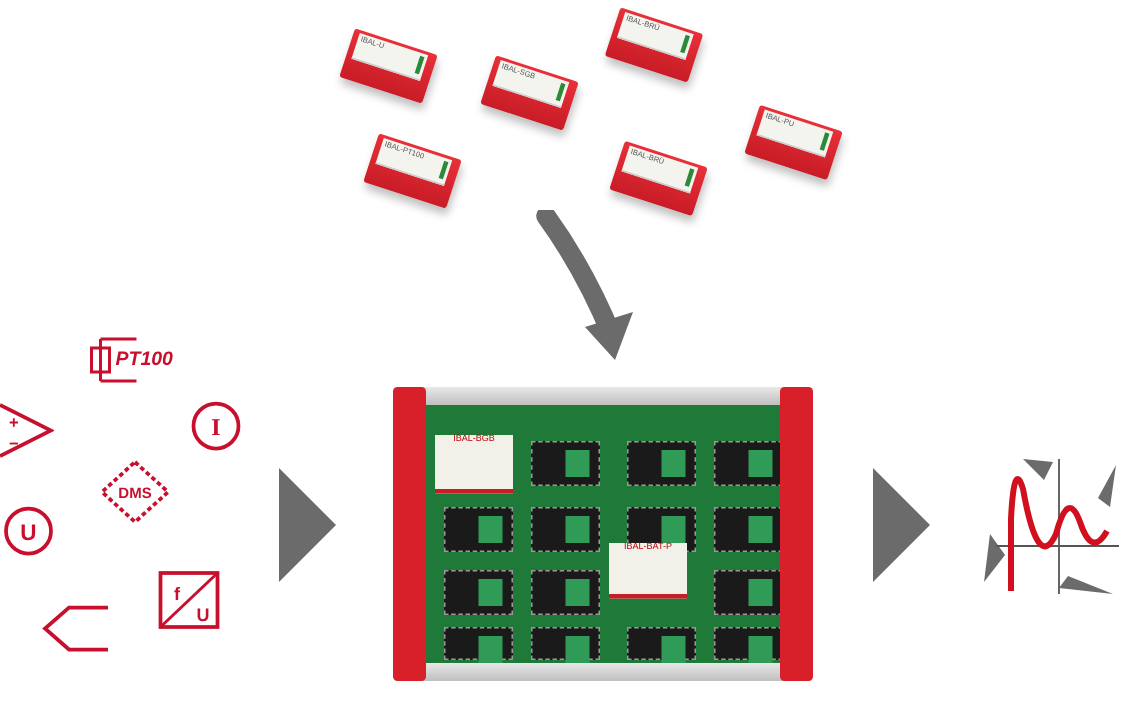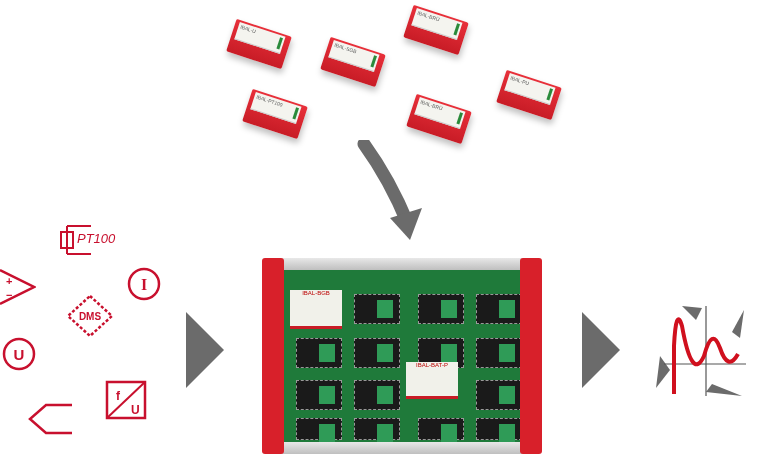--- a/index.html
+++ b/index.html
@@ -20,36 +20,36 @@
   .whitemod{position:absolute;background:#f1f1ea;border-bottom:3px solid #c81c26;font-size:6px;color:#b00;text-align:center;}
 </style>
 </head>
 <body>
 
 <div class="abs sensor" style="left:55px;top:222px;width:70px;height:36px;">
   <svg width="70" height="36">
       <path d="M12 4 H36 M12 32 H36 M12 4 V32" stroke="#c8102e" stroke-width="2" fill="none"></path>
       <rect x="6" y="10" width="12" height="16" stroke="#c8102e" stroke-width="2" fill="none"></rect>
     </svg>
-  <span class="abs" style="left:22px;top:9px;font-size:13px;font-style:italic;font-weight:normal;">PT100</span>
+  <span class="abs" style="left:22px;top:9px;font-size:13px;font-style:italic;font-weight:bold;">PT100</span>
 </div>
 <div class="abs" style="left:0;top:268px;">
   <svg width="36" height="38">
       <path d="M0 2 L34 19 L0 36" stroke="#c8102e" stroke-width="2.5" fill="none"></path>
       <text x="6" y="17" fill="#c8102e" font-size="11" font-weight="bold">+</text>
       <text x="6" y="31" fill="#c8102e" font-size="11" font-weight="bold">−</text>
     </svg>
 </div>
 <div class="abs" style="left:126px;top:266px;">
   <svg width="36" height="36">
       <circle cx="18" cy="18" r="15" stroke="#c8102e" stroke-width="2.5" fill="none"></circle>
       <text x="18" y="24" text-anchor="middle" fill="#c8102e" font-size="16" font-weight="bold" font-family="Liberation Serif, serif">I</text>
     </svg>
 </div>
-<div class="abs" style="left:66px;top:294px;">
+<div class="abs" style="left:66px;top:306px;">
   <svg width="48" height="44">
       <path d="M24 2 L46 22 L24 42 L2 22 Z" stroke="#c8102e" stroke-width="2.5" fill="none" stroke-dasharray="3 2"></path>
       <text x="24" y="26" text-anchor="middle" fill="#c8102e" font-size="10" font-weight="bold">DMS</text>
     </svg>
 </div>
 <div class="abs" style="left:1px;top:336px;">
   <svg width="36" height="36">
       <circle cx="18" cy="18" r="15" stroke="#c8102e" stroke-width="2.5" fill="none"></circle>
       <text x="18" y="24" text-anchor="middle" fill="#c8102e" font-size="15" font-weight="bold">U</text>
     </svg>

